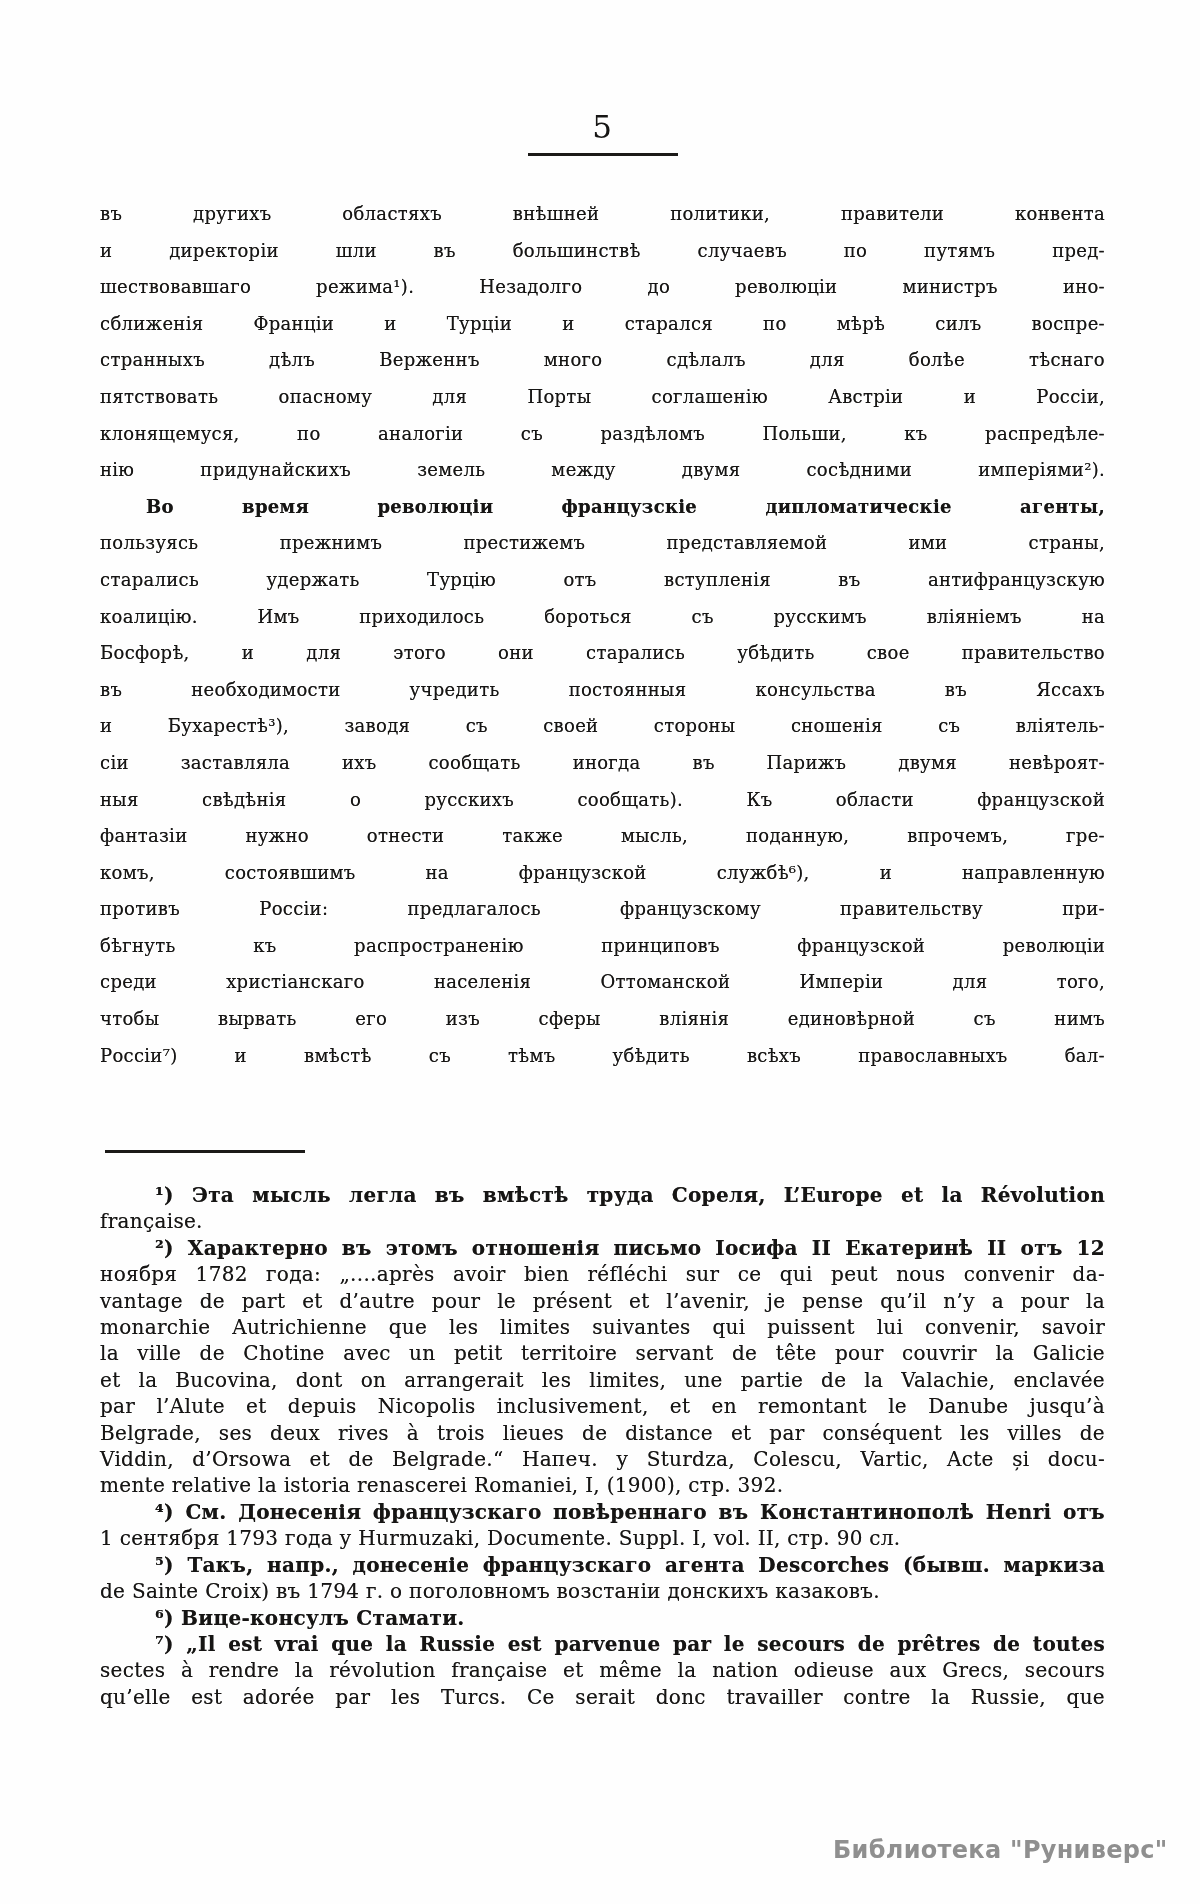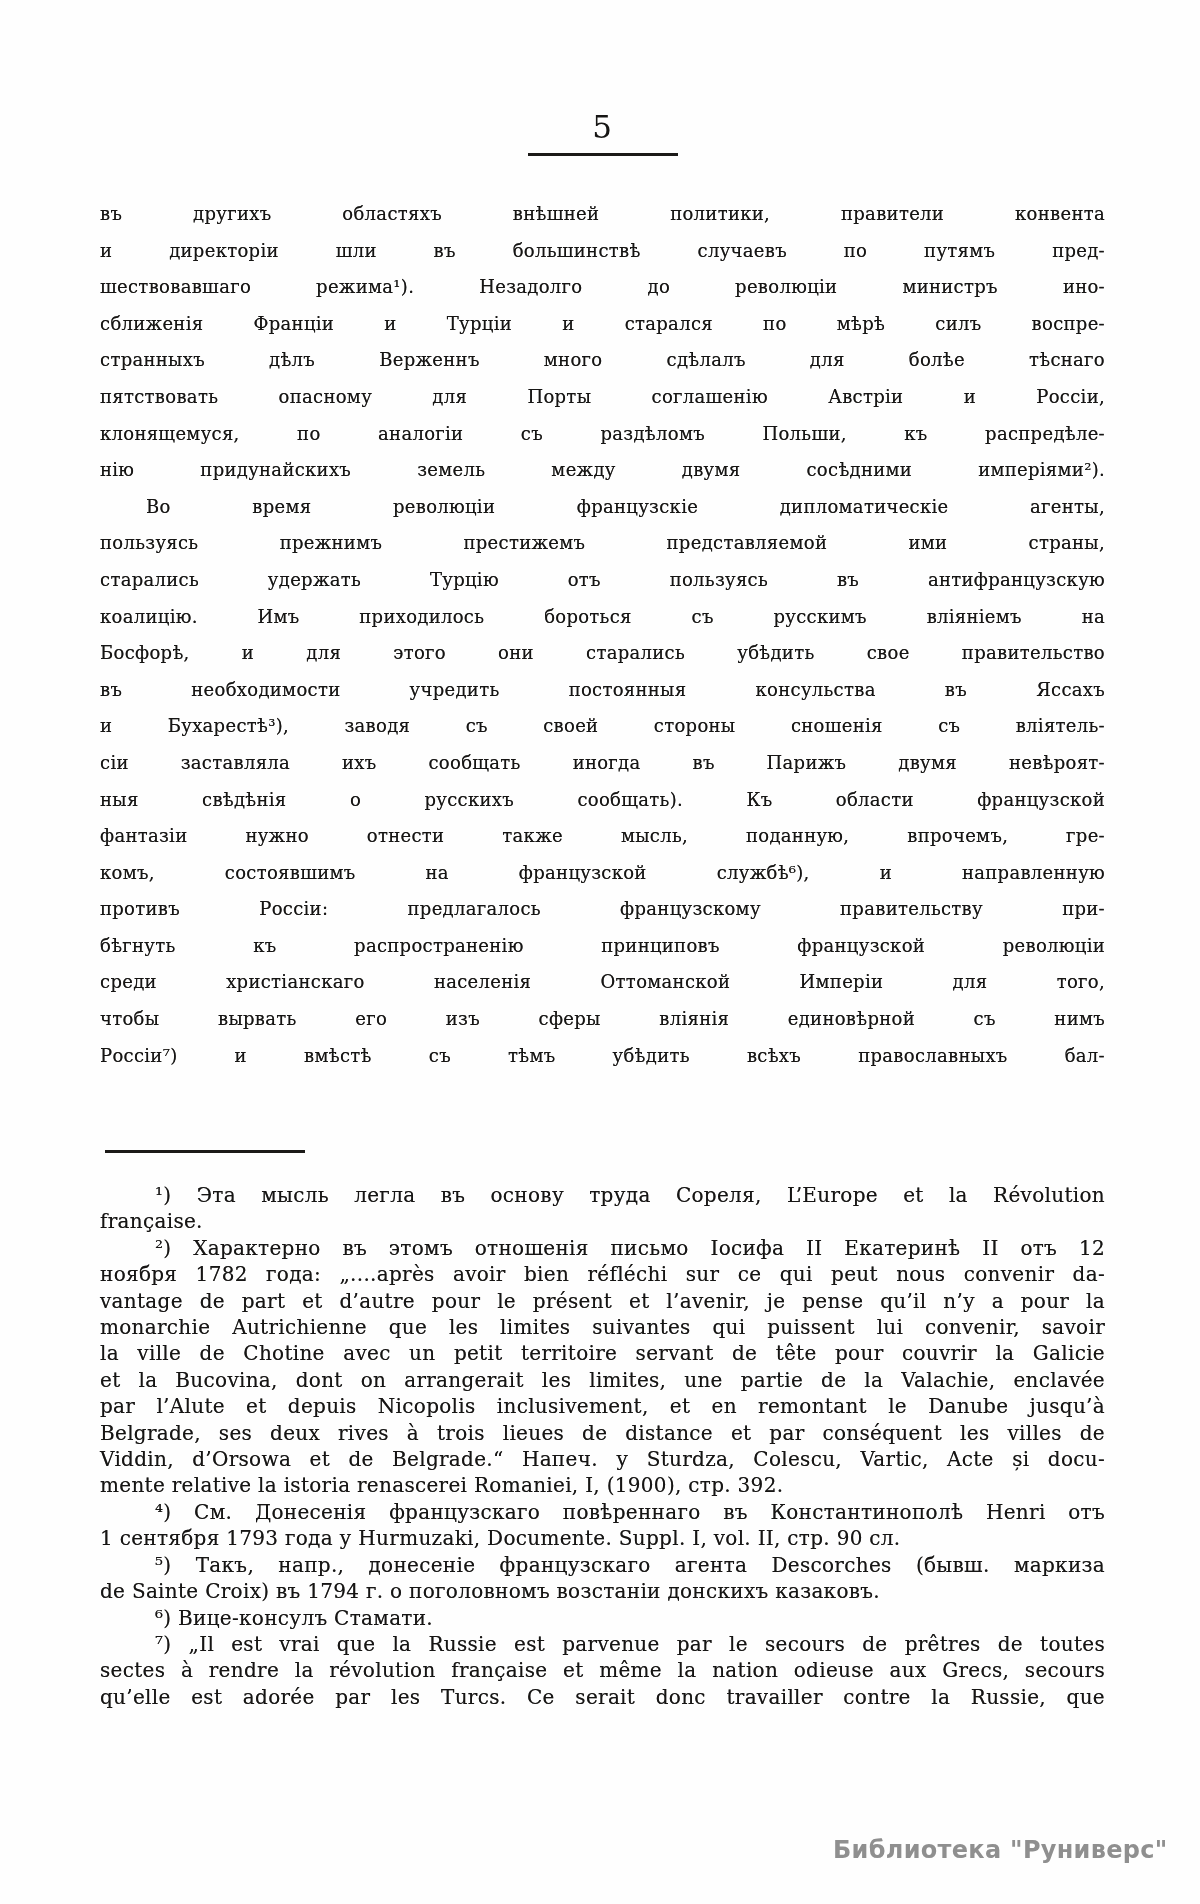--- a/index.html
+++ b/index.html
@@ -45,21 +45,21 @@
     font-size: 18px;
     line-height: 36.6px;
     text-shadow: 0 0 0.5px rgba(20,18,16,0.65);
   }
   .line {
     text-align: justify;
     text-align-last: justify;
     letter-spacing: 0.3px;
     white-space: normal;
   }
-  .line.indent { text-indent: 46px; }
+  .line.indent { text-indent: 46px; font-weight: bold; }
   .line.no-fill { text-align-last: left; }
   .fn-rule {
     position: absolute;
     top: 1150px;
     left: 105px;
     width: 200px;
     height: 3px;
     background: #1b1a18;
   }
   .footnotes {
@@ -100,42 +100,42 @@
         <div class="line">шествовавшаго режима¹). Незадолго до революціи министръ ино-</div>
         <div class="line">сближенія Франціи и Турціи и старался по мѣрѣ силъ воспре-</div>
         <div class="line">странныхъ дѣлъ Верженнъ много сдѣлалъ для болѣе тѣснаго</div>
         <div class="line">пятствовать опасному для Порты соглашенію Австріи и Россіи,</div>
         <div class="line">клонящемуся, по аналогіи съ раздѣломъ Польши, къ распредѣле-</div>
         <div class="line">нію придунайскихъ земель между двумя сосѣдними имперіями²).</div>
       </div>
     <div class="para">
         <div class="line indent">Во время революціи французскіе дипломатическіе агенты,</div>
         <div class="line">пользуясь прежнимъ престижемъ представляемой ими страны,</div>
-        <div class="line">старались удержать Турцію отъ пользуясь въ антифранцузскую</div>
+        <div class="line">старались удержать Турцію отъ вступленія въ антифранцузскую</div>
         <div class="line">коалицію. Имъ приходилось бороться съ русскимъ вліяніемъ на</div>
         <div class="line">Босфорѣ, и для этого они старались убѣдить свое правительство</div>
         <div class="line">въ необходимости учредить постоянныя консульства въ Яссахъ</div>
         <div class="line">и Бухарестѣ³), заводя съ своей стороны сношенія съ вліятель-</div>
         <div class="line">сіи заставляла ихъ сообщать иногда въ Парижъ двумя невѣроят-</div>
         <div class="line">ныя свѣдѣнія о русскихъ сообщать). Къ области французской</div>
         <div class="line">фантазіи нужно отнести также мысль, поданную, впрочемъ, гре-</div>
         <div class="line">комъ, состоявшимъ на французской службѣ⁶), и направленную</div>
         <div class="line">противъ Россіи: предлагалось французскому правительству при-</div>
         <div class="line">бѣгнуть къ распространенію принциповъ французской революціи</div>
         <div class="line">среди христіанскаго населенія Оттоманской Имперіи для того,</div>
         <div class="line">чтобы вырвать его изъ сферы вліянія единовѣрной съ нимъ</div>
         <div class="line">Россіи⁷) и вмѣстѣ съ тѣмъ убѣдить всѣхъ православныхъ бал-</div>
       </div>
   </div>
 
   <div class="fn-rule"></div>
 
   <div class="footnotes">
     <div class="note">
-        <div class="line indent">¹) Эта мысль легла въ основу труда Сореля, L’Europe et la Révolution</div>
+        <div class="line indent">¹) Эта мысль легла въ вмѣстѣ труда Сореля, L’Europe et la Révolution</div>
         <div class="line no-fill">française.</div>
       </div>
     <div class="note">
         <div class="line indent">²) Характерно въ этомъ отношенія письмо Іосифа II Екатеринѣ II отъ 12</div>
         <div class="line">ноября 1782 года: „....après avoir bien réfléchi sur ce qui peut nous convenir da-</div>
         <div class="line">vantage de part et d’autre pour le présent et l’avenir, je pense qu’il n’y a pour la</div>
         <div class="line">monarchie Autrichienne que les limites suivantes qui puissent lui convenir, savoir</div>
         <div class="line">la ville de Chotine avec un petit territoire servant de tête pour couvrir la Galicie</div>
         <div class="line">et la Bucovina, dont on arrangerait les limites, une partie de la Valachie, enclavée</div>
         <div class="line">par l’Alute et depuis Nicopolis inclusivement, et en remontant le Danube jusqu’à</div>

